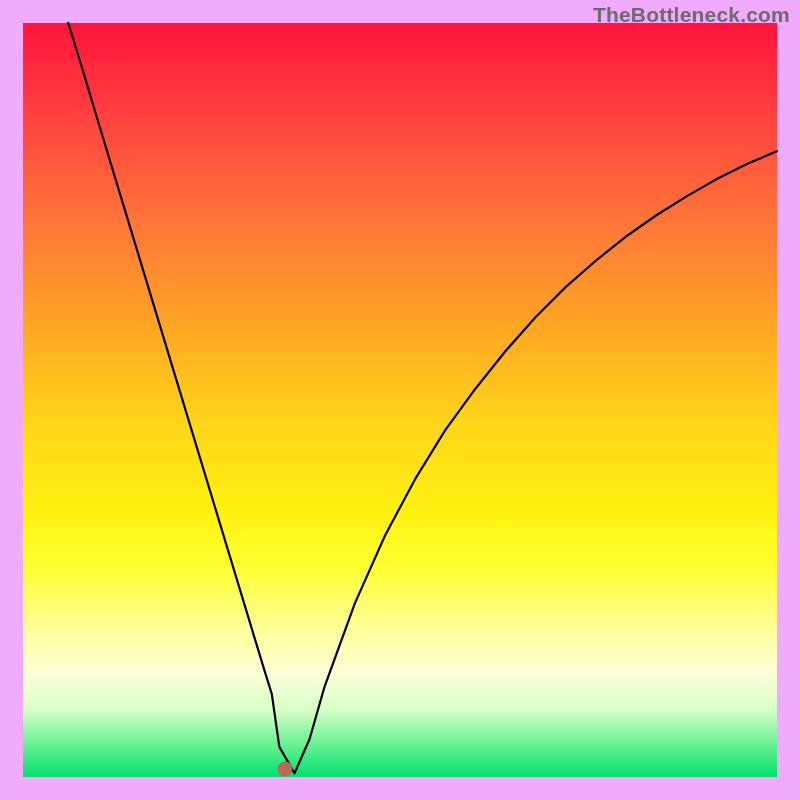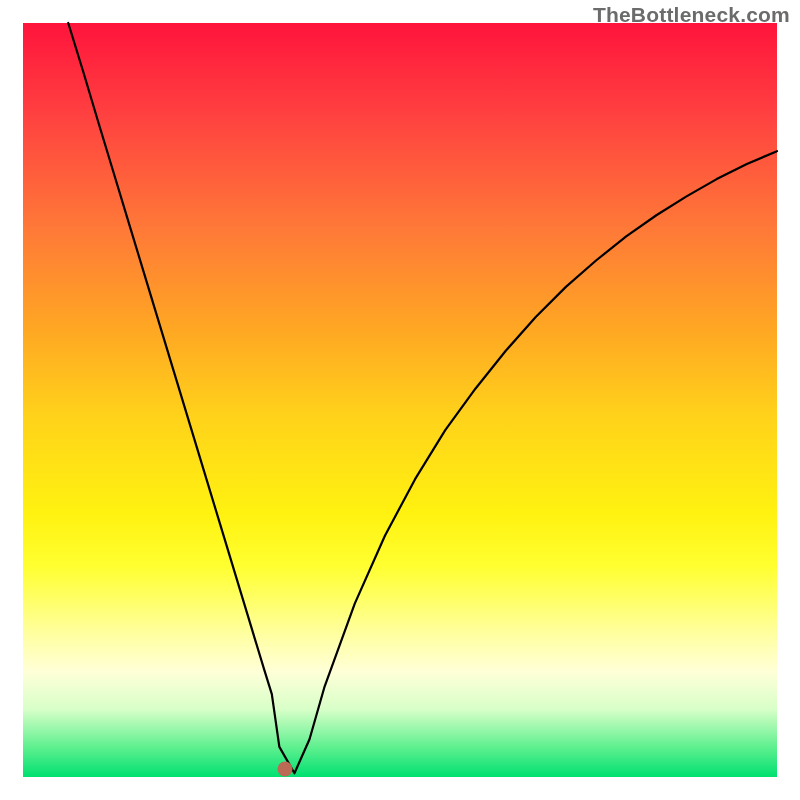--- a/index.html
+++ b/index.html
@@ -1,21 +1,21 @@
 <!DOCTYPE html>
 <html><head>
 <meta charset="utf-8">
 <style>
   * { margin: 0; padding: 0; box-sizing: border-box; }
   html, body { width: 800px; height: 800px; overflow: hidden; background: #000; }
   .canvas {
     position: relative;
     width: 800px;
     height: 800px;
-    background: #ffffff;
+    background: #f0abfc;
   }
   .plot-area {
     position: absolute;
     left: 23px;
     top: 23px;
     width: 754px;
     height: 754px;
     background: linear-gradient(to bottom,
       #ff143c 0%,
       #ff4040 12%,

